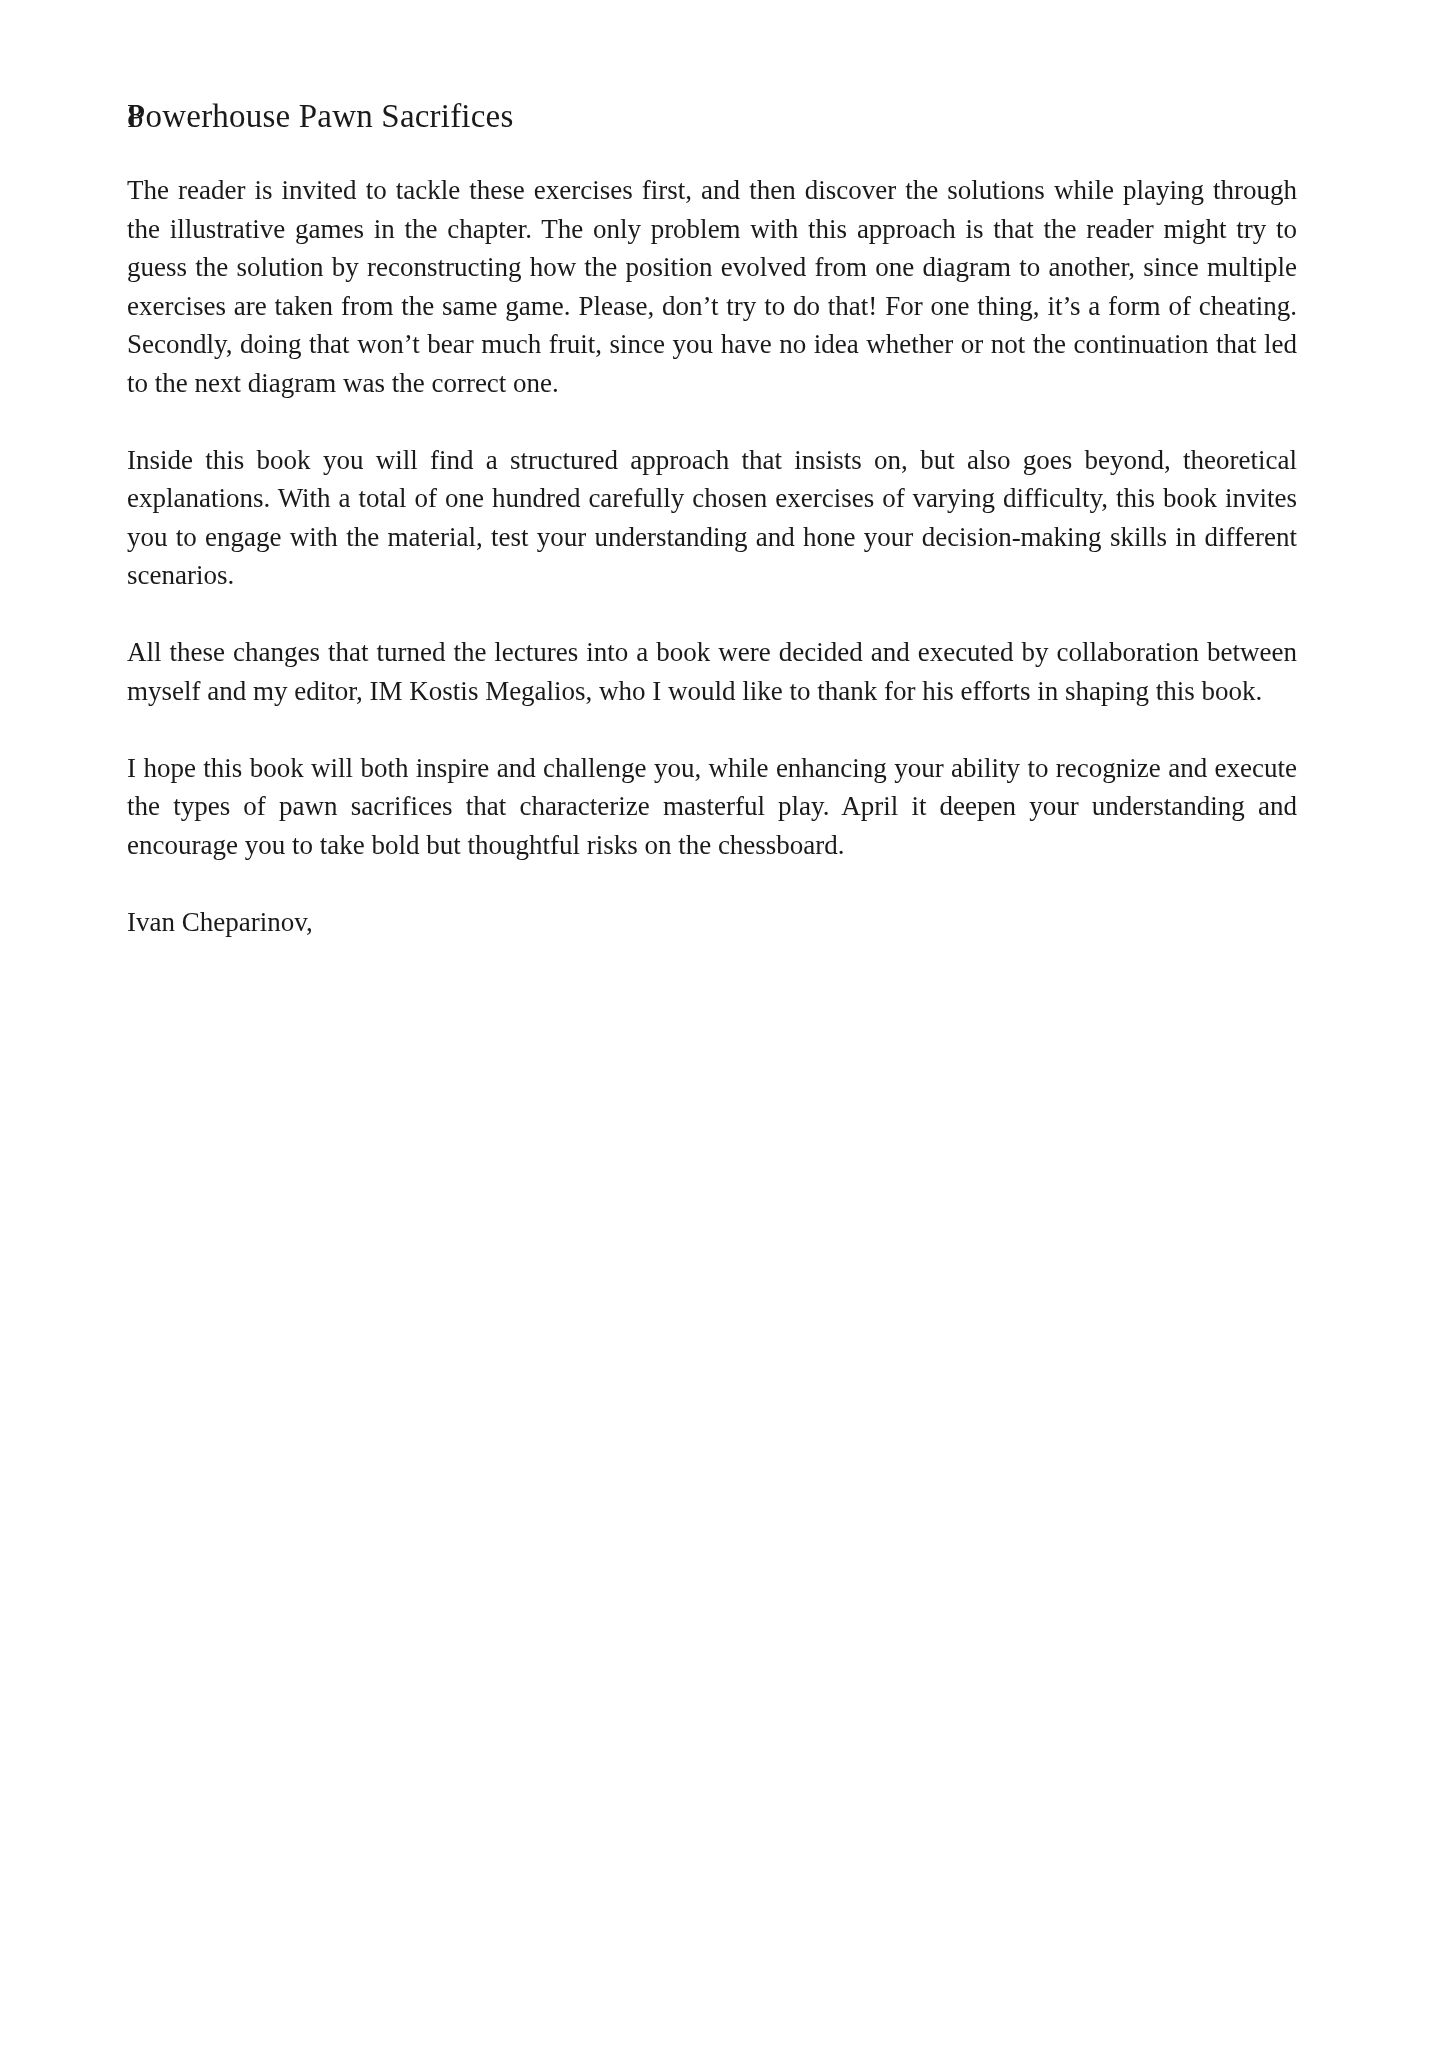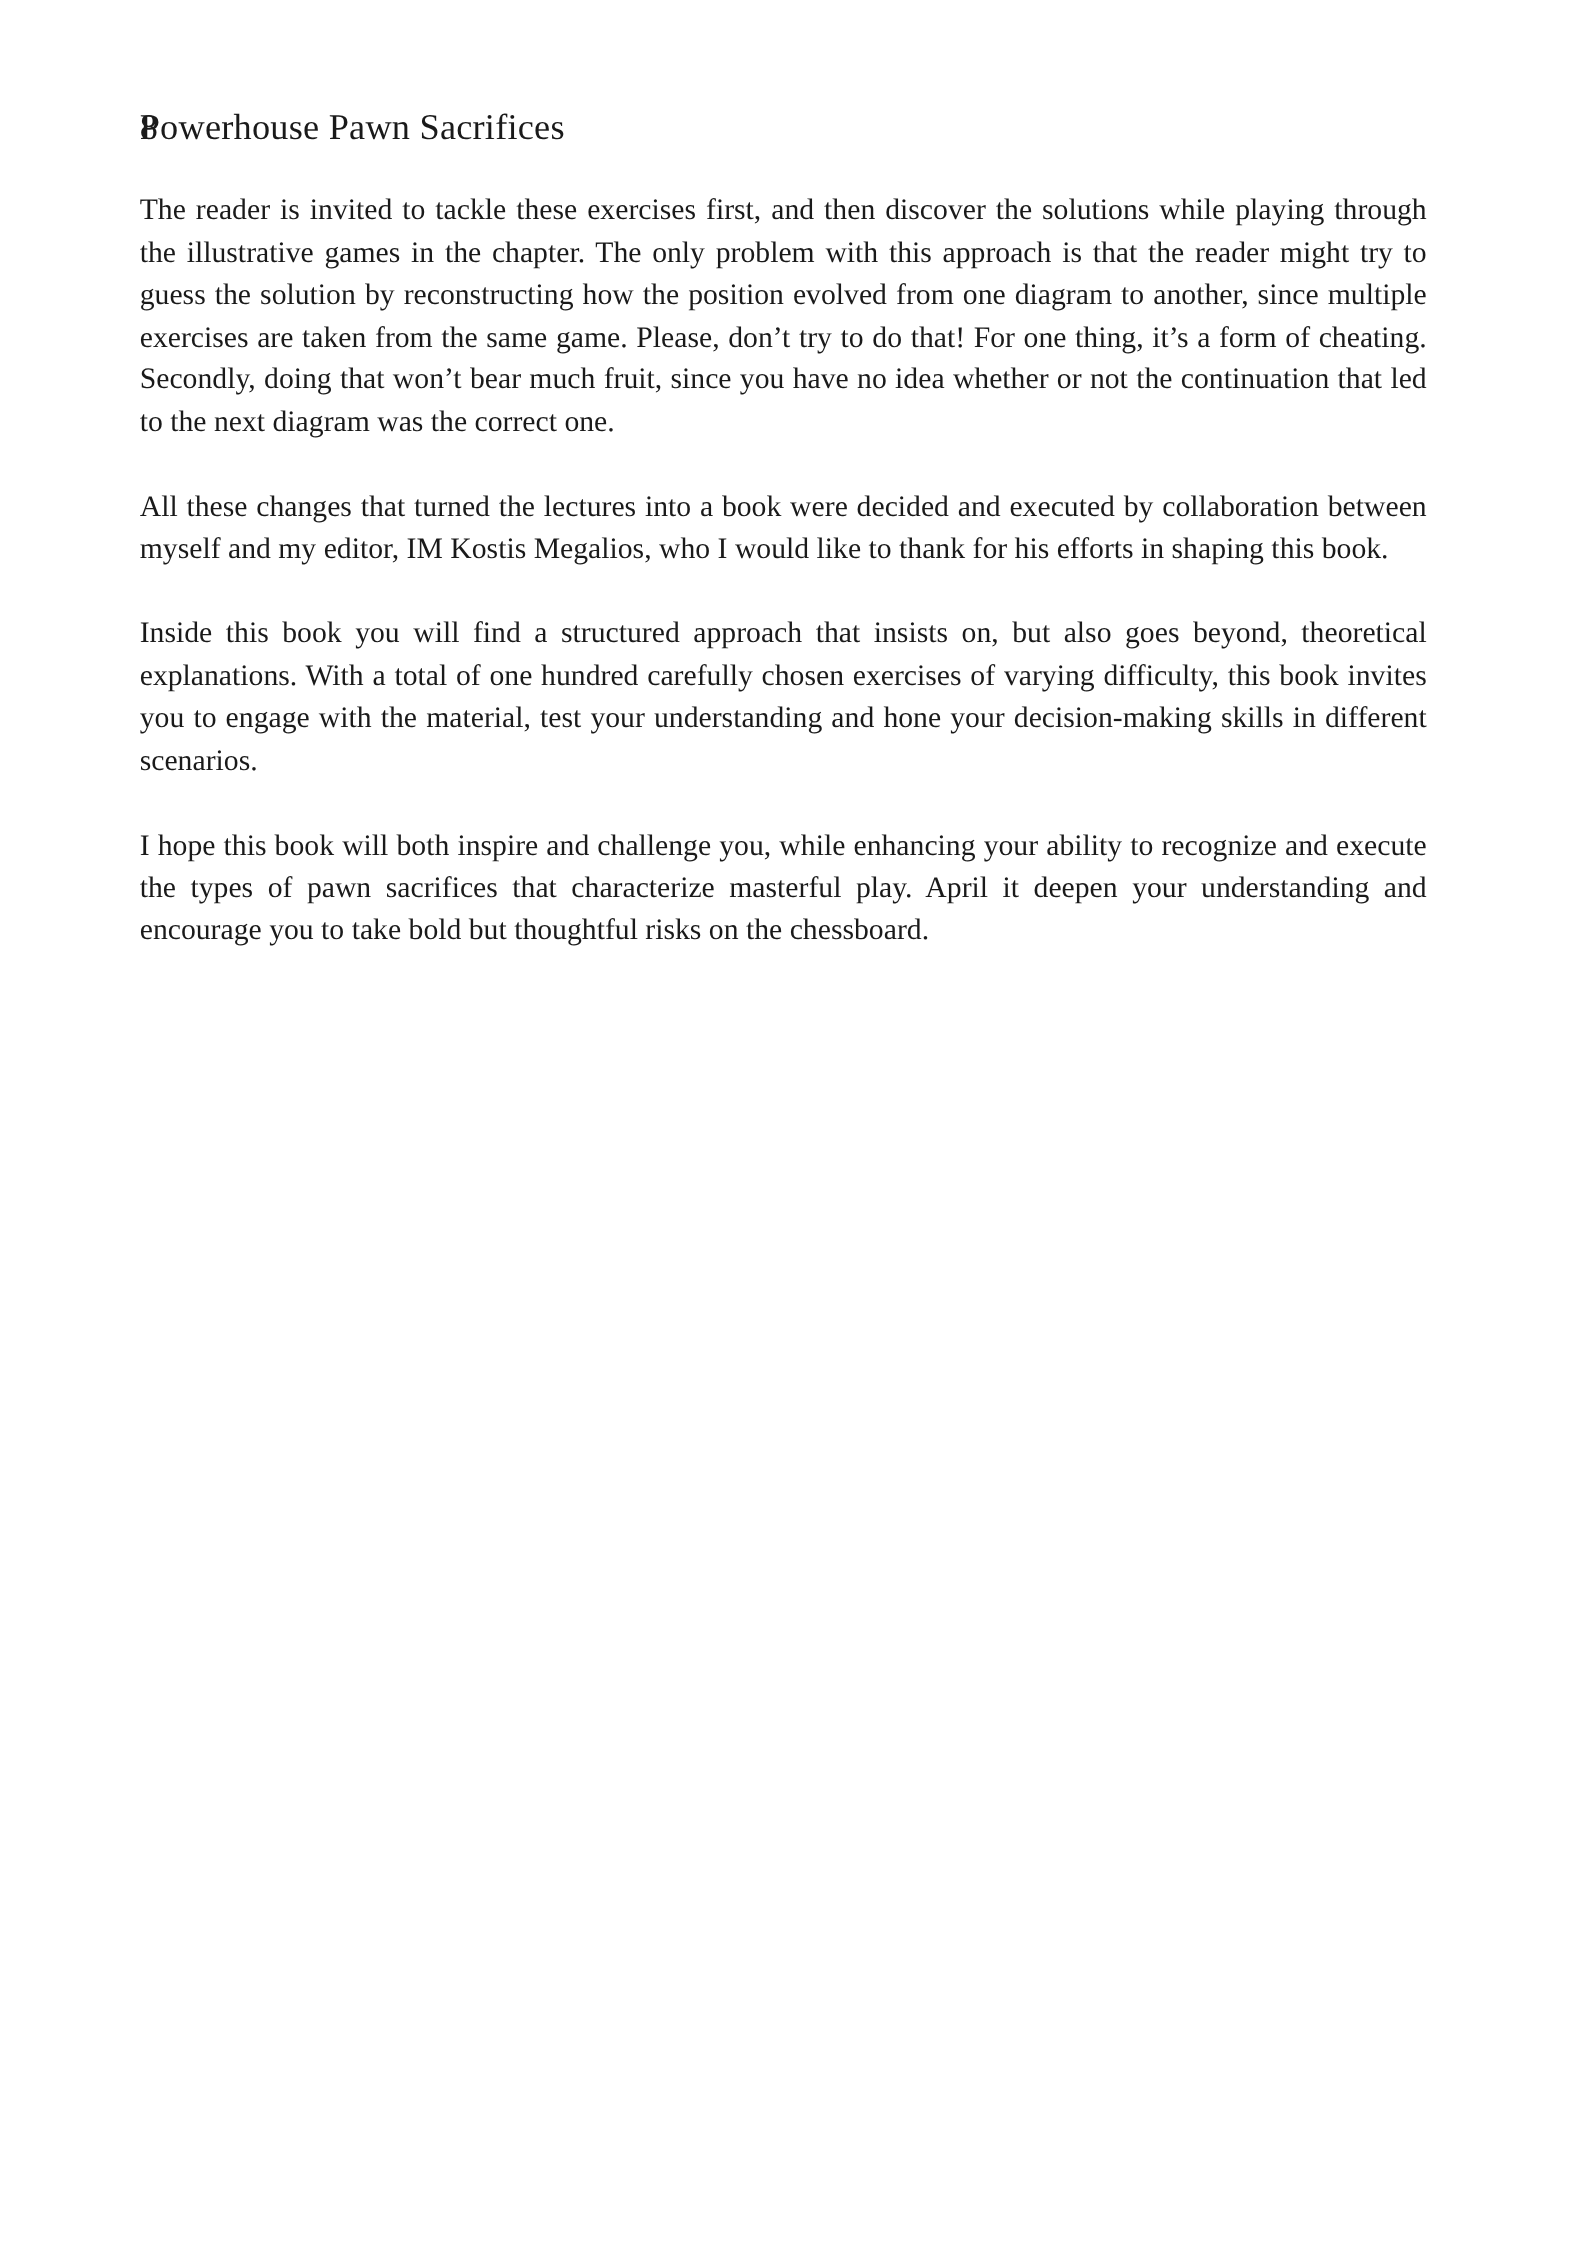--- a/index.html
+++ b/index.html
@@ -60,21 +60,22 @@
 
 <div class="page">
 
   <header class="page-header">
     <span class="page-number">8</span>
     <span class="header-title">Powerhouse Pawn Sacrifices</span>
   </header>
 
   <main class="page-body">
     <p>The reader is invited to tackle these exercises first, and then discover the solutions while playing through the illustrative games in the chapter. The only problem with this approach is that the reader might try to guess the solution by reconstructing how the position evolved from one diagram to another, since multiple exercises are taken from the same game. Please, don’t try to do that! For one thing, it’s a form of cheating. Secondly, doing that won’t bear much fruit, since you have no idea whether or not the continuation that led to the next diagram was the correct one.</p>
+    <p>Inside this book you will find a structured approach that insists on, but also goes beyond, theoretical explanations. With a total of one hundred carefully chosen exercises of varying difficulty, this book invites you to engage with the material, test your understanding and hone your decision-making skills in different scenarios.</p>
     <p>All these changes that turned the lectures into a book were decided and executed by collaboration between myself and my editor, IM Kostis Megalios, who I would like to thank for his efforts in shaping this book.</p>
-    <p>Inside this book you will find a structured approach that insists on, but also goes beyond, theoretical explanations. With a total of one hundred carefully chosen exercises of varying difficulty, this book invites you to engage with the material, test your understanding and hone your decision-making skills in different scenarios.</p>
     <p>I hope this book will both inspire and challenge you, while enhancing your ability to recognize and execute the types of pawn sacrifices that characterize masterful play. April it deepen your understanding and encourage you to take bold but thoughtful risks on the chessboard.</p>
 
     <div class="signature">
+      <span class="sig-line">Ivan Cheparinov,</span>
     </div>
   </main>
 
 </div>
 
 </body></html>

